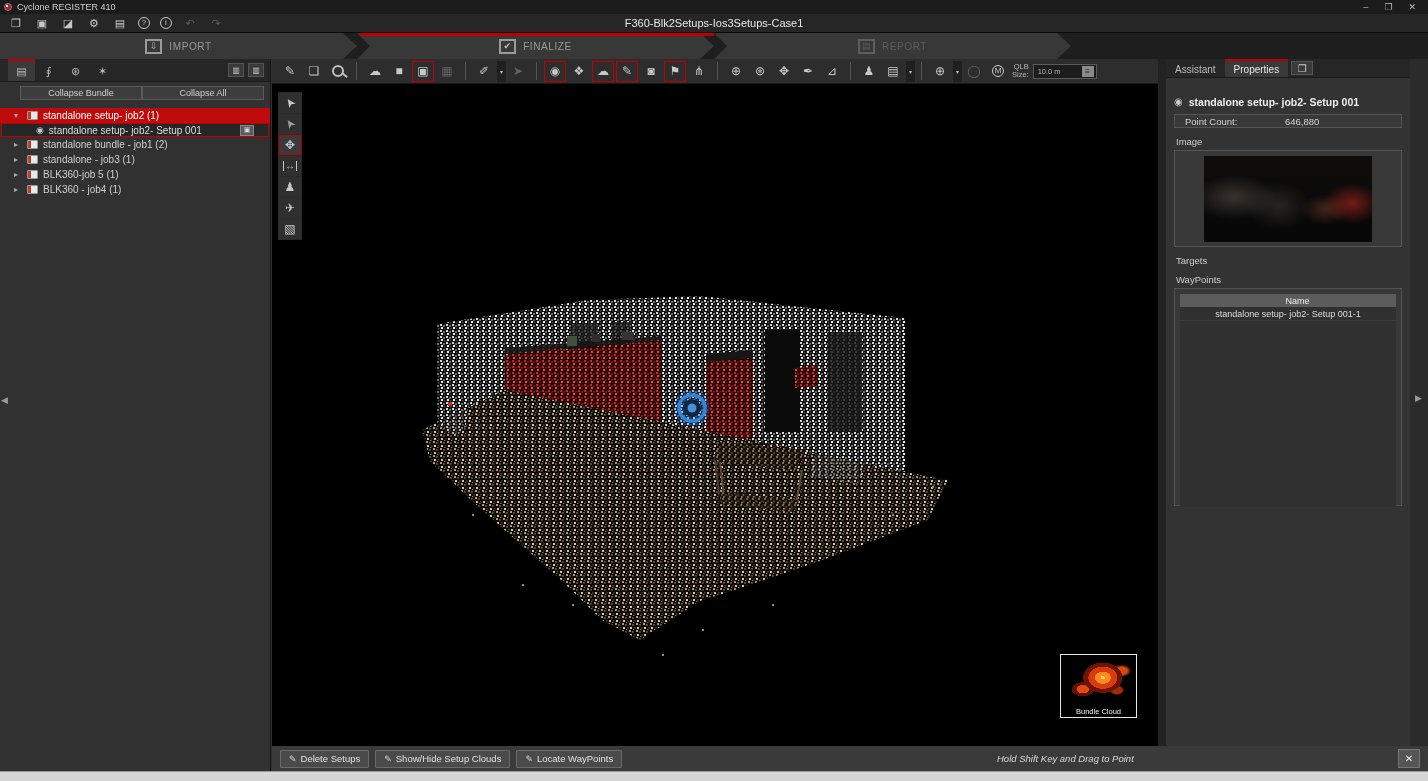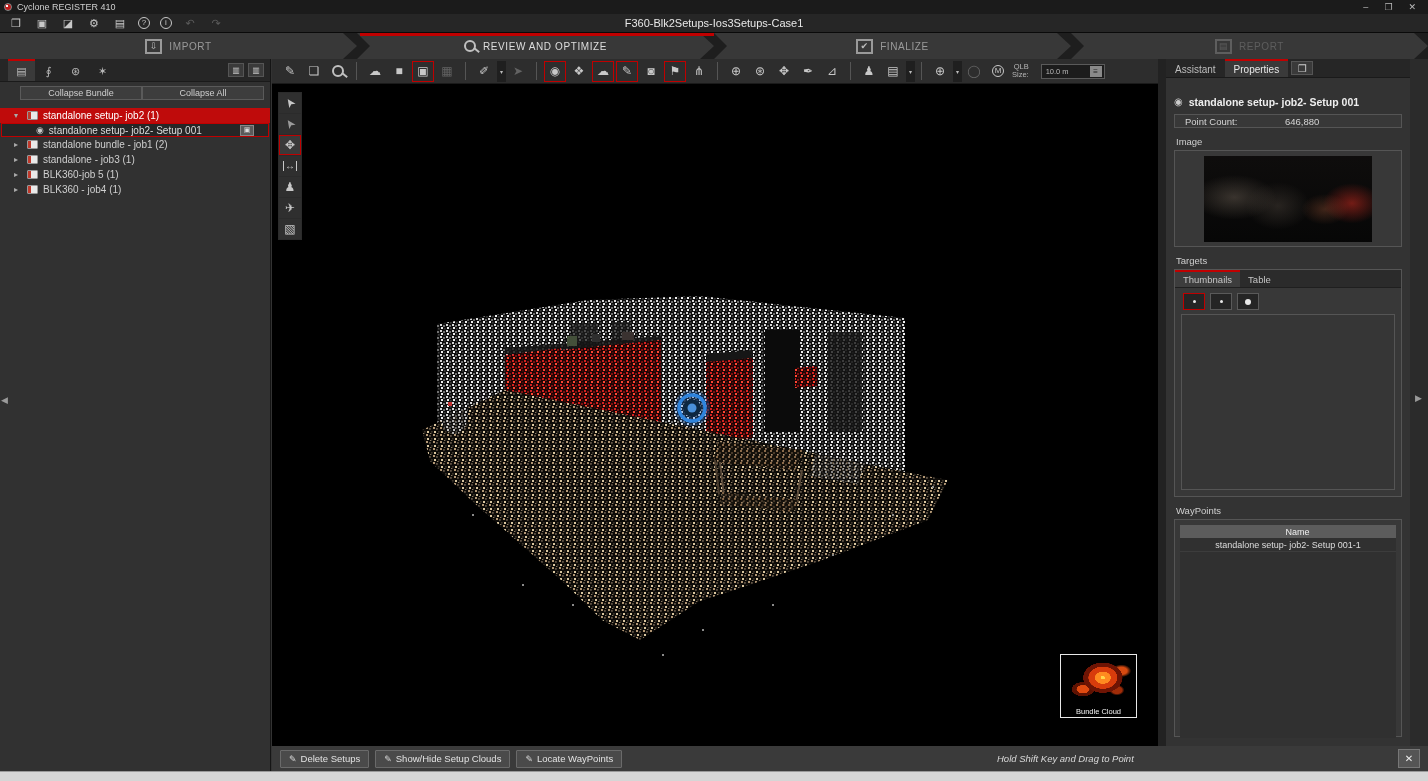--- a/index.html
+++ b/index.html
@@ -51,21 +51,21 @@
   .tree-child .img-badge { margin-left:auto; margin-right:14px; width:14px; height:11px; background:#5a5a5a; border:1px solid #888; color:#ddd; font-size:7px; display:flex; align-items:center; justify-content:center; }
   #lp-arrow { position:absolute; left:1px; top:336px; color:#9a9a9a; font-size:9px; }
 
   
   #toolbar { position:absolute; left:272px; top:59px; width:886px; height:25px; background:#2d2d2d; display:flex; align-items:center; padding-left:6px; border-bottom:1px solid #1a1a1a; }
   .tb-btn { min-width:22px; height:21px; display:flex; align-items:center; justify-content:center; font-size:12px; color:#c8c8c8; border:1px solid transparent; margin:0 1px; position:relative; }
   .tb-btn.red { border-color:#c00000; }
   .tb-btn.disabled { color:#636363; }
   .tb-sep { width:1px; height:18px; background:#555; margin:0 6px; }
   .tb-caret { width:9px; height:21px; display:flex; align-items:center; justify-content:center; font-size:6px; color:#bbb; background:#1f1f1f; margin-left:1px; }
-  .qlb-label { font-size:7.5px; line-height:8px; color:#b5b5b5; text-align:right; margin:0 12px 0 2px; }
+  .qlb-label { font-size:7.5px; line-height:8px; color:#b5b5b5; text-align:right; margin:0 4px 0 2px; }
   .qlb-slider { width:64px; height:15px; background:#1c1c1c; border:1px solid #5a5a5a; display:flex; align-items:center; font-size:7.5px; color:#b5b5b5; padding-left:4px; position:relative; }
   .qlb-handle { position:absolute; right:2px; top:1px; width:12px; height:11px; background:#8a8a8a; color:#222; font-size:8px; display:flex; align-items:center; justify-content:center; }
 
   
   #viewport { position:absolute; left:272px; top:84px; width:886px; height:662px; background:#000; overflow:hidden; }
   #left-tools { position:absolute; left:6px; top:8px; display:flex; flex-direction:column; gap:1px; background:#2b2b2b; padding:1px; }
   .lt-btn { width:22px; height:20px; display:flex; align-items:center; justify-content:center; color:#c8c8c8; font-size:12px; border:1px solid transparent; background:#2f2f2f; }
   .lt-btn.red { border-color:#c00000; background:#3a3a3a; }
   .rot-nw { display:inline-block; transform:rotate(-125deg); }
   .dist-ic { border-left:1px solid #c8c8c8; border-right:1px solid #c8c8c8; padding:0 1px; font-size:10px; line-height:10px; }
@@ -151,24 +151,20 @@
   <span class="mb-icon disabled">↷</span>
 </div>
 <div id="project-title">F360-Blk2Setups-Ios3Setups-Case1</div>
 
 <div id="workflow">
   <div class="wf-redline"></div>
   <div class="wf-seg first">
     <span class="wf-box">⇩</span>
     <span>IMPORT</span>
   </div>
-  <div class="wf-seg active">
-    <span class="mag-icon"></span>
-    <span>REVIEW AND OPTIMIZE</span>
-  </div>
   <div class="wf-seg">
     <span class="wf-box">✔</span>
     <span>FINALIZE</span>
   </div>
   <div class="wf-seg disabled">
     <span class="wf-box">▤</span>
     <span>REPORT</span>
   </div>
 </div>
 
@@ -482,38 +478,20 @@
     <span class="pc-label">Point Count:</span>
     <span>646,880</span>
   </div>
 
   <div class="rp-section-label">Image</div>
   <div class="rp-box" id="rp-image-frame">
     <div id="rp-image-thumb"></div>
   </div>
 
   <div class="rp-section-label">Targets</div>
-  <div class="rp-box" id="rp-targets-box">
-    <div id="rp-target-tabs">
-      <span class="tg-tab active">Thumbnails</span>
-      <span class="tg-tab">Table</span>
-    </div>
-    <div id="thumb-row">
-      <span class="thumb sel">
-          <span class="dot d3"></span>
-        </span>
-      <span class="thumb">
-          <span class="dot d3"></span>
-        </span>
-      <span class="thumb">
-          <span class="dot d6"></span>
-        </span>
-    </div>
-    <div id="targets-empty"></div>
-  </div>
 
   <div class="rp-section-label">WayPoints</div>
   <div class="rp-box" id="rp-wp-box">
     <div id="wp-header">Name</div>
     <div class="wp-row">standalone setup- job2- Setup 001-1</div>
     <div class="wp-fill"></div>
   </div>
 </div>
 
 <div id="right-gutter">

